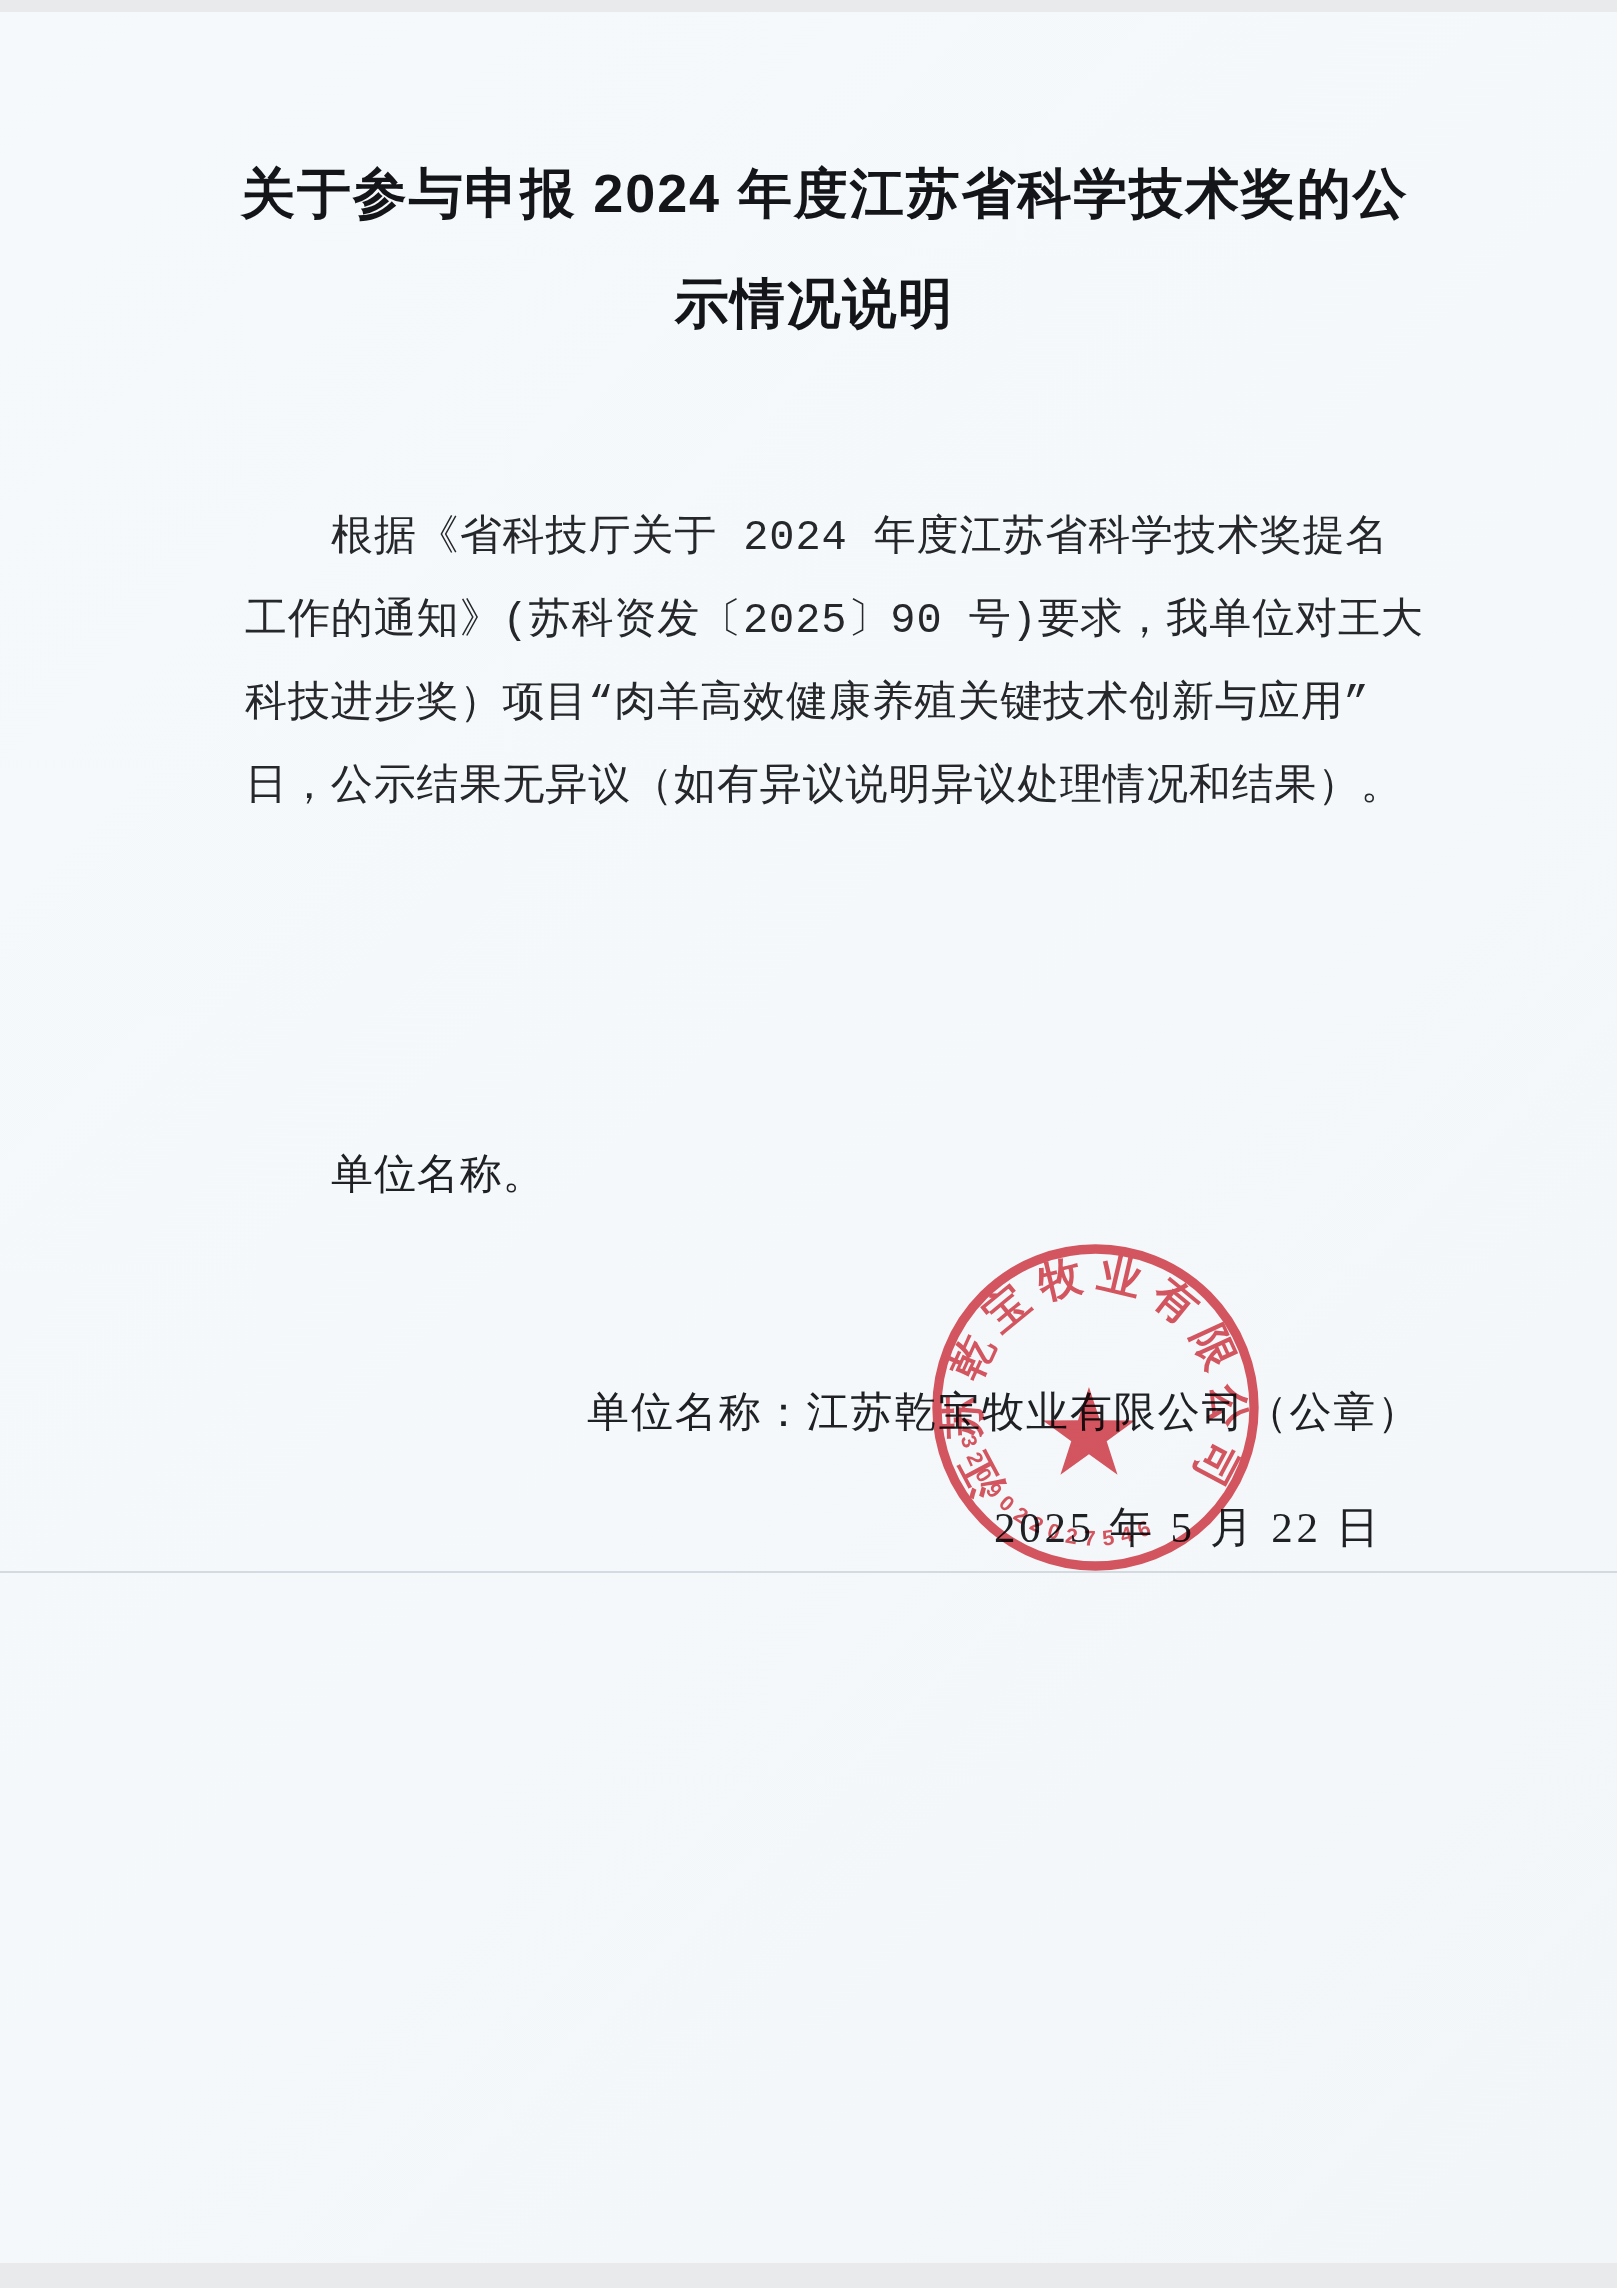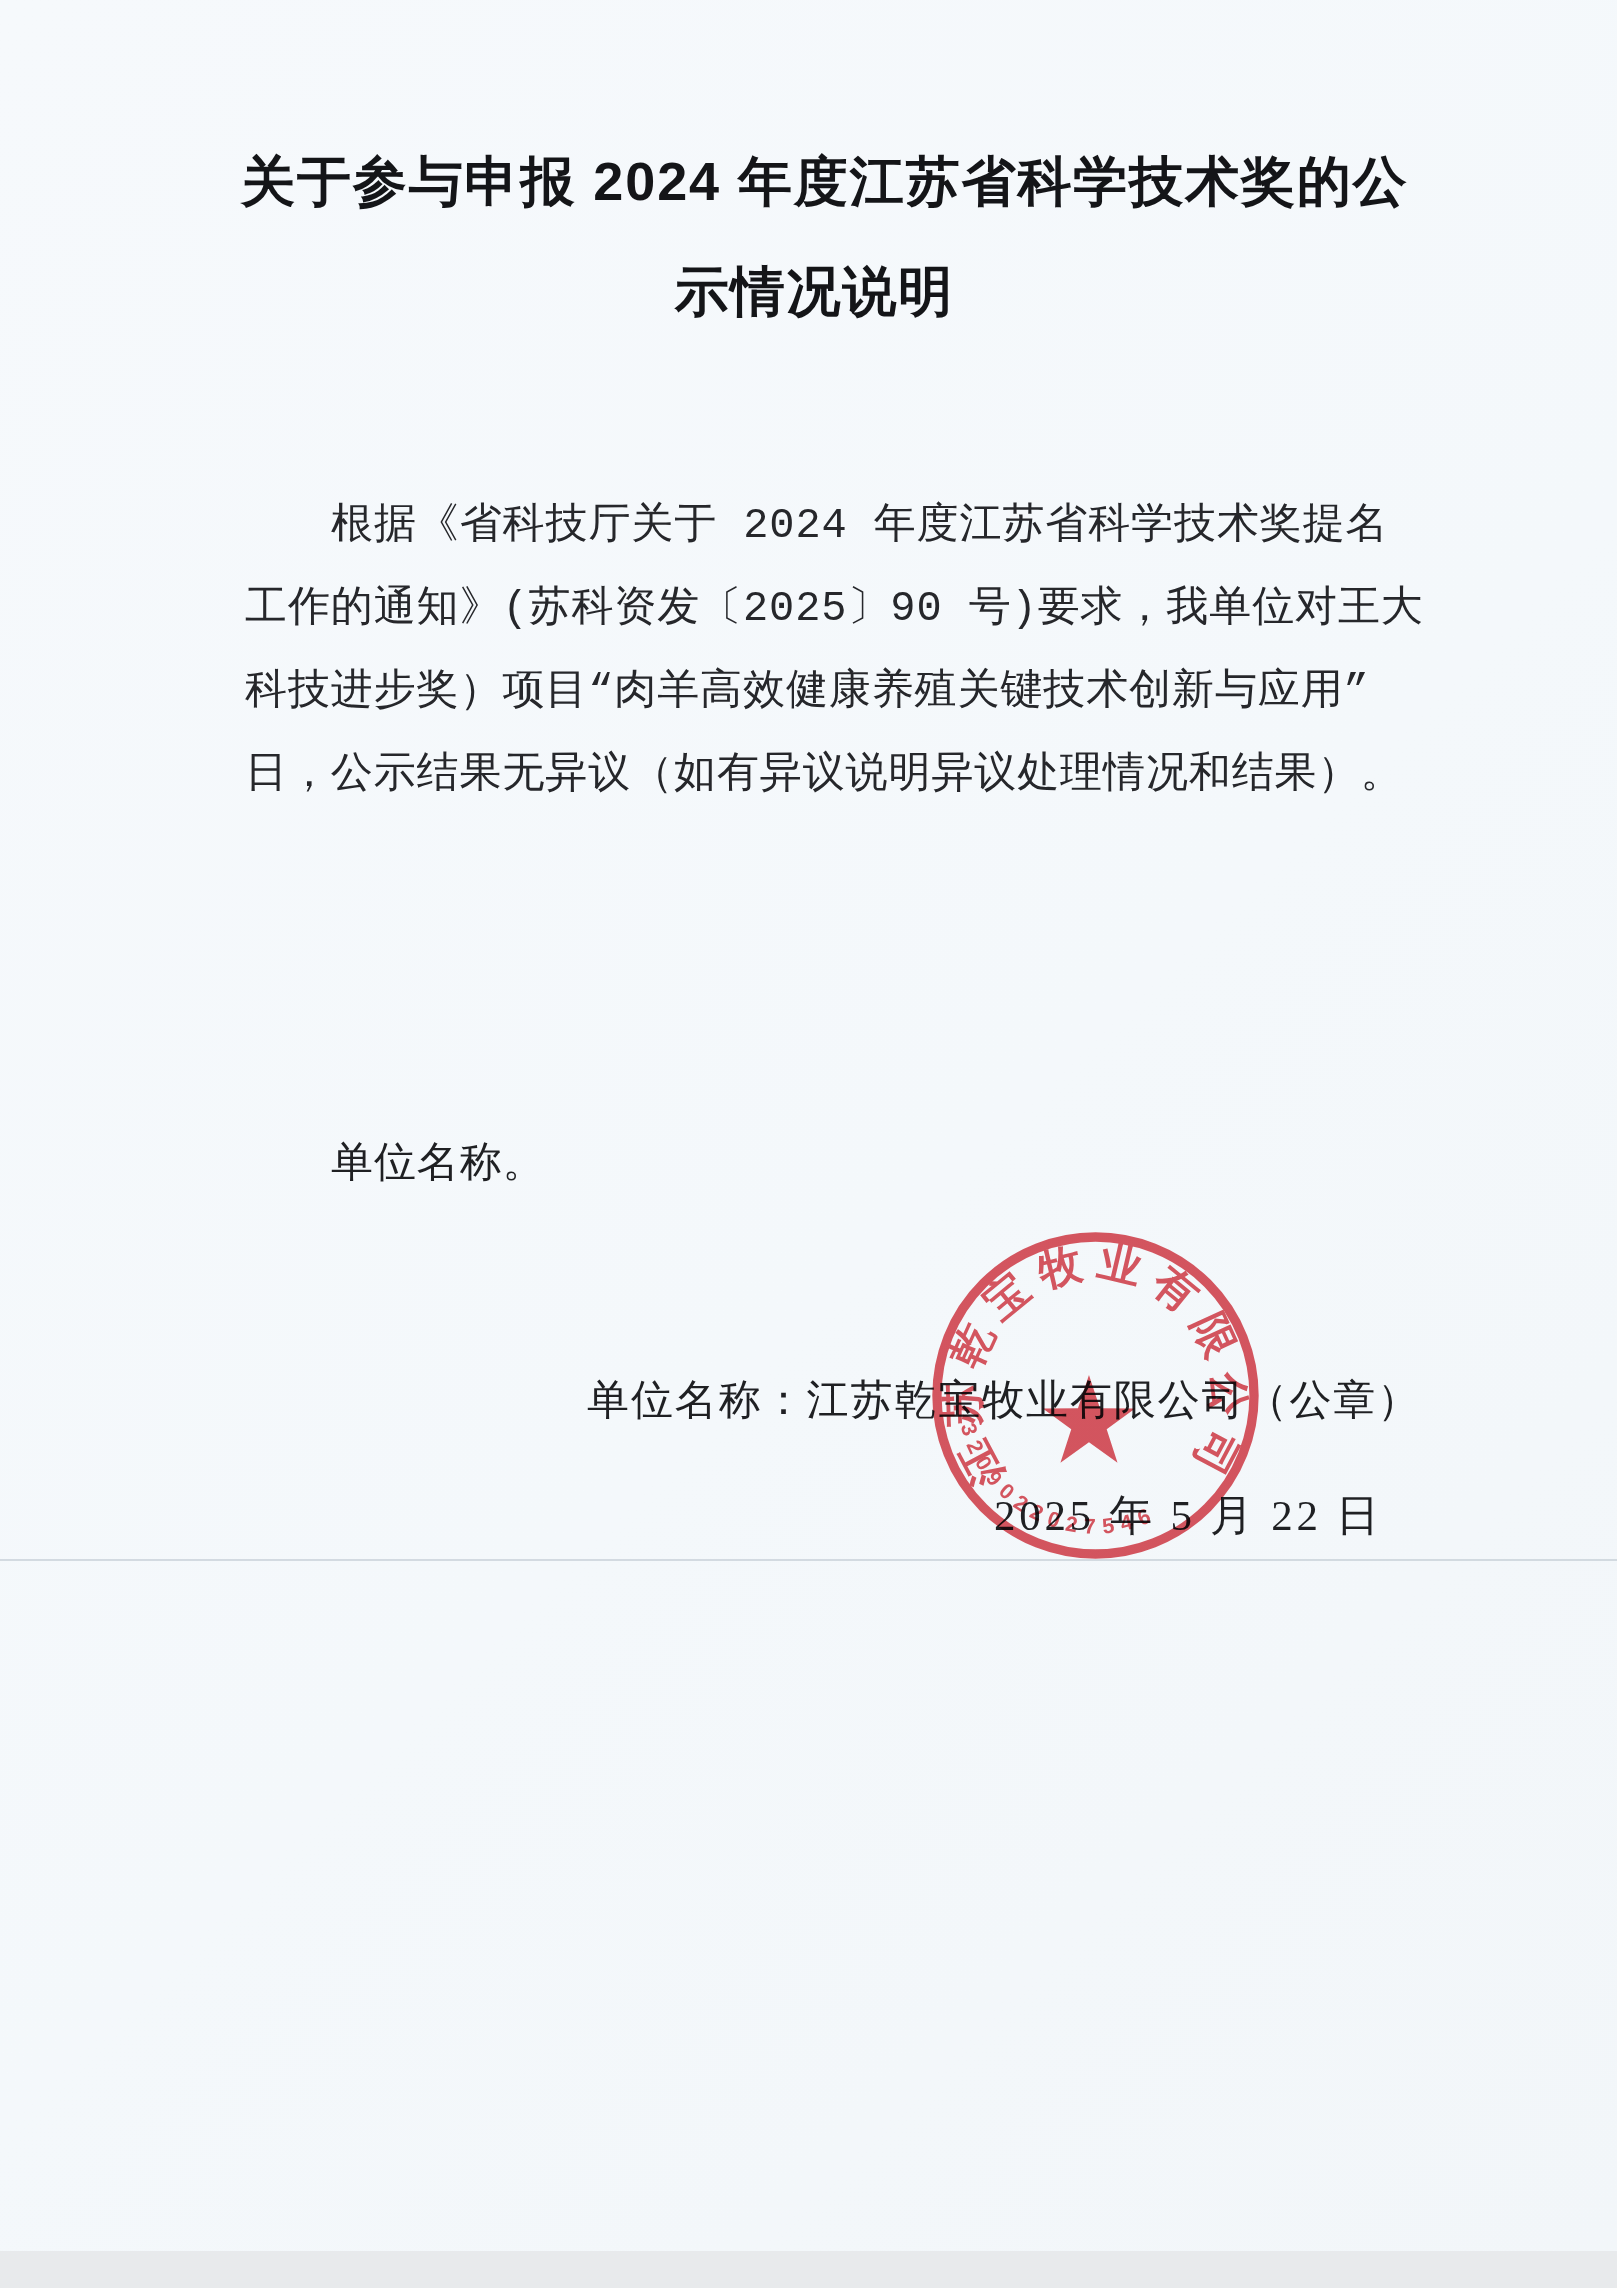--- a/index.html
+++ b/index.html
@@ -4,21 +4,21 @@
 <style>
   html, body {
     margin: 0;
     padding: 0;
     background: #e8eaec;
   }
   .page {
     position: relative;
     width: 1617px;
     height: 2251px;
-    margin: 0 auto;
+    margin: 12px auto;
     background: linear-gradient(135deg, #f6f9fc 0%, #f4f8fb 55%, #f2f6f9 100%);
     overflow: hidden;
     color: #1f2023;
   }
   
   .doc-title {
     position: absolute;
     top: 126px;
     left: 241px;
     width: 1147px;

